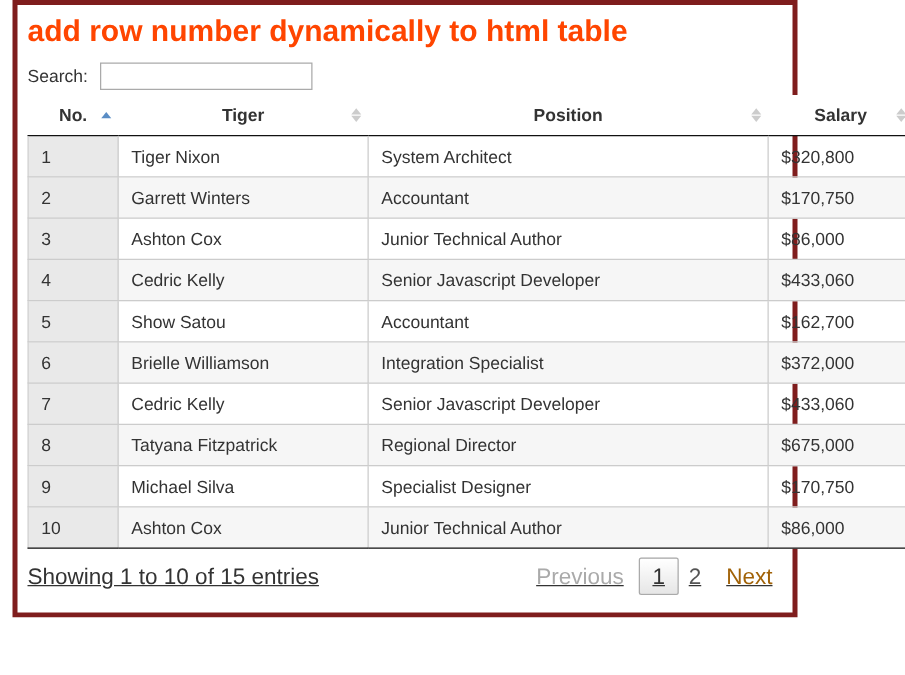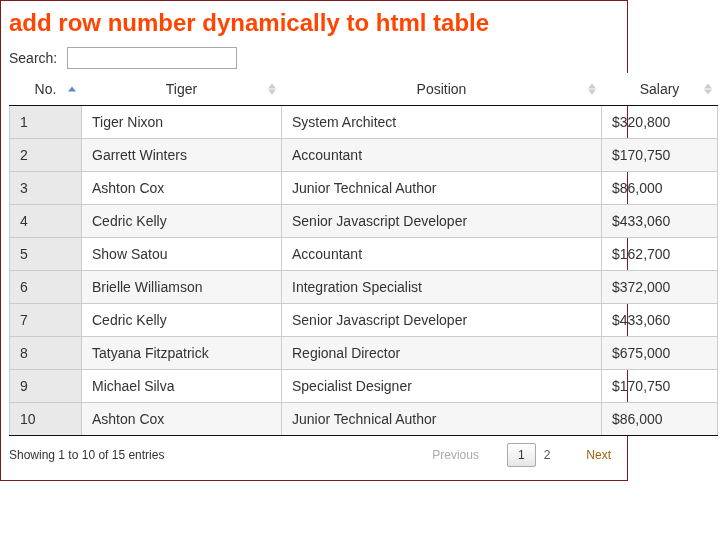--- a/index.html
+++ b/index.html
@@ -7,21 +7,22 @@
     padding: 0;
     background: #fff;
     font-family: Arial, Helvetica, sans-serif;
     font-size: 14px;
     color: #333;
   }
   .wrap {
     width: 628px;
     box-sizing: border-box;
     padding: 6px 8px 14px 8px;
-    border: 1px solid #7f1d1d;
+    border: 4px solid #7f1d1d;
+    margin-left: 10px;
   }
   h1.page-title {
     margin: 2px 0 10px 0;
     font-size: 24px;
     color: #ff4500;
     font-weight: bold;
   }
   .controls {
     display: flex;
     justify-content: space-between;
@@ -44,21 +45,21 @@
     padding: 1px 3px;
   }
   table.dt {
     width: 100%;
     border-collapse: collapse;
     table-layout: fixed;
   }
   table.dt thead th {
     position: relative;
     text-align: center;
-    font-weight: normal;
+    font-weight: bold;
     font-size: 14px;
     padding: 8px 10px;
     border-bottom: 1px solid #111;
     background: #fff;
     user-select: none;
   }
   table.dt thead th .sort-icons {
     position: absolute;
     right: 6px;
     top: 50%;
@@ -88,27 +89,28 @@
     background: #f6f6f6;
   }
   table.dt tbody tr:last-child td {
     border-bottom: 1px solid #111;
   }
   .footer {
     display: flex;
     justify-content: space-between;
     align-items: center;
     margin-top: 8px;
-    font-size: 12px;
+    font-size: 18px;
     color: #333;
+    text-decoration: underline;
   }
   .paginate {
     display: flex;
     align-items: center;
-    gap: 20px;
+    gap: 4px;
   }
   .paginate .pg-link {
     color: #a16207;
     padding: 4px 8px;
     cursor: pointer;
   }
   .paginate .pg-link.disabled {
     color: #aaa;
     cursor: default;
   }

